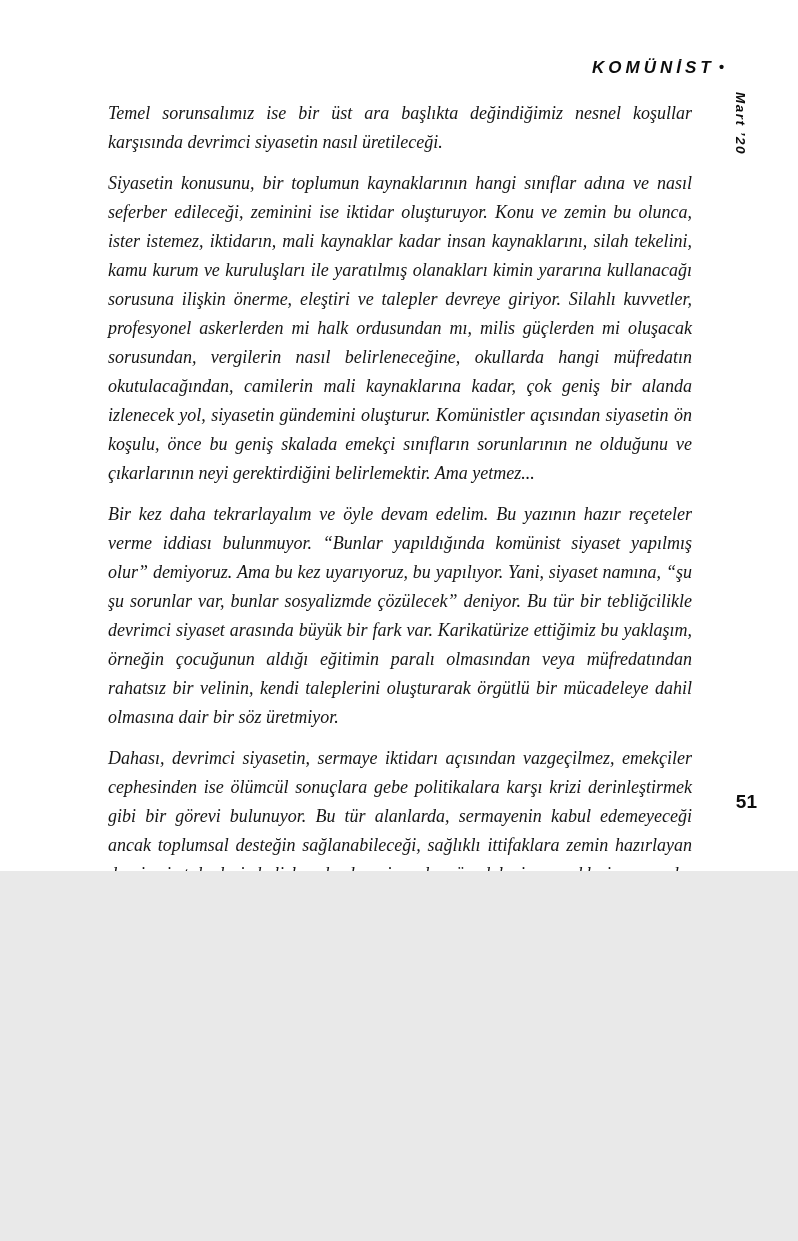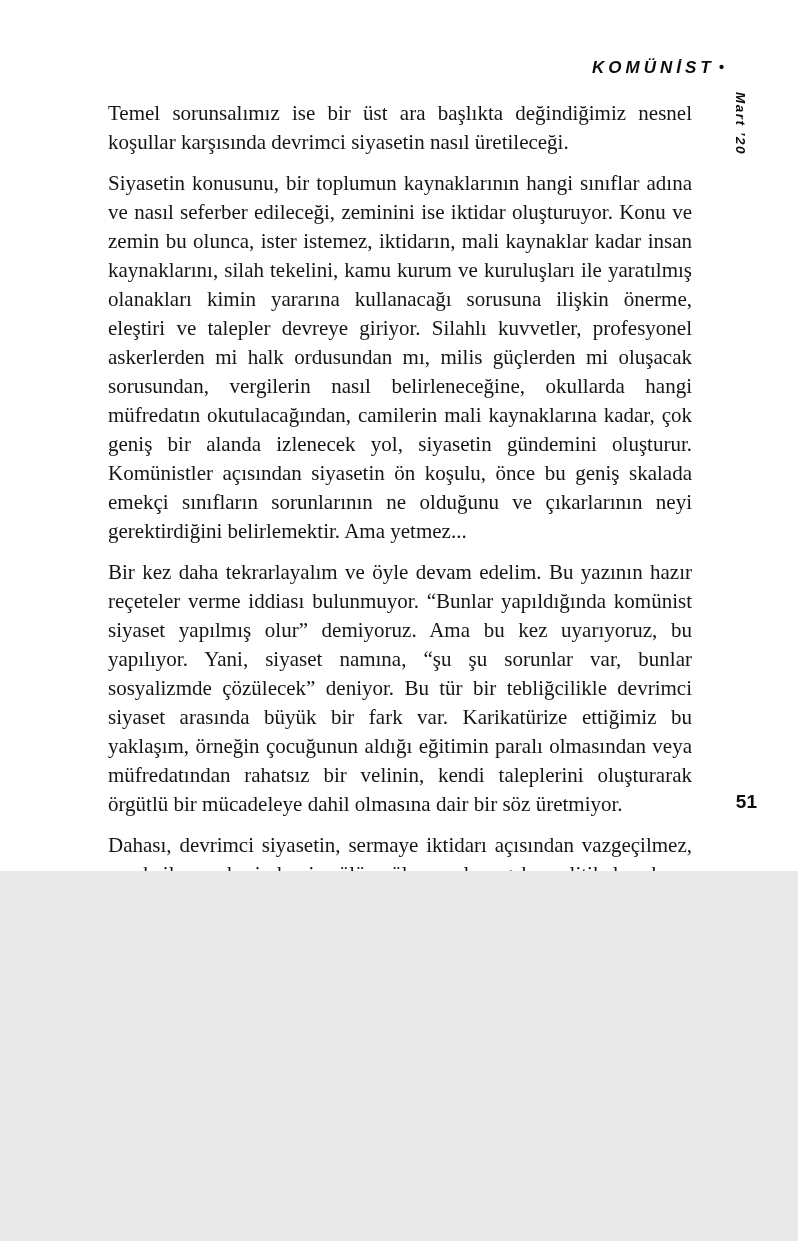--- a/index.html
+++ b/index.html
@@ -47,24 +47,25 @@
       font-size: 13.5px;
       letter-spacing: 1.5px;
       color: #0d0d0d;
       white-space: nowrap;
     }
     .article-body {
       position: absolute;
       left: 108px;
       top: 99px;
       width: 584px;
-      font-size: 21px;
+      font-size: 18px;
       line-height: 29px;
       text-align: justify;
       hyphens: auto;
+      font-style: italic;
       -webkit-hyphens: auto;
     }
     .article-body p {
       margin: 0 0 12px 0;
     }
     .page-number {
       position: absolute;
       right: 41px;
       bottom: 58px;
       font-family: "Liberation Sans", sans-serif;

